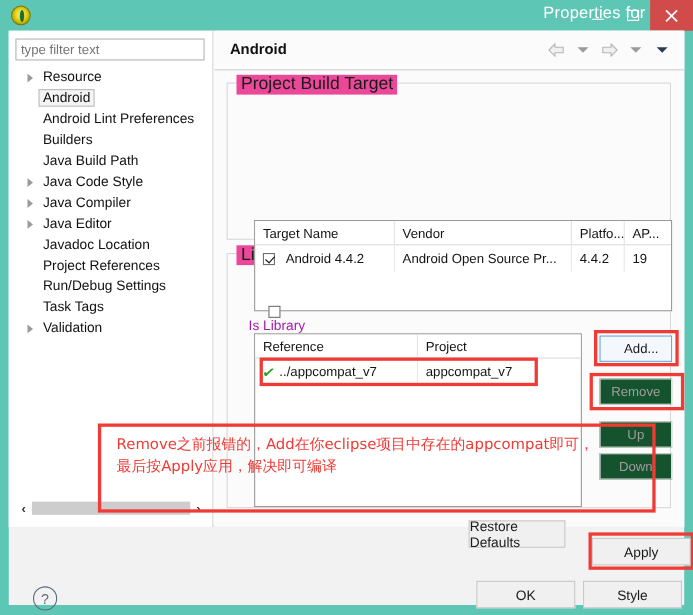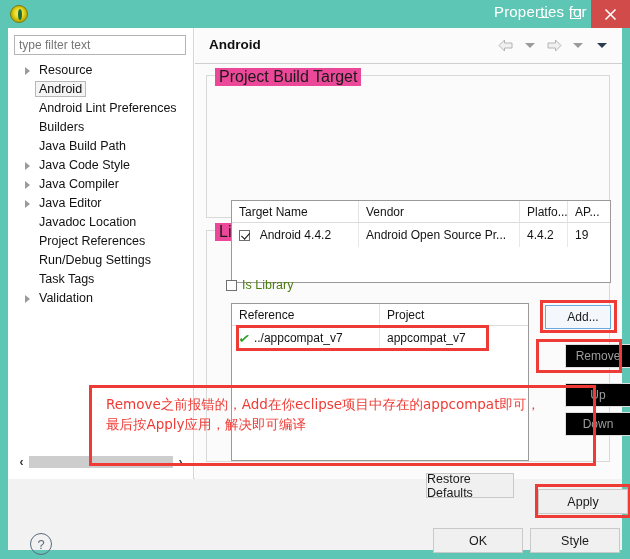--- a/index.html
+++ b/index.html
@@ -191,21 +191,21 @@
     content: "";
     position: absolute; left: 3px; top: 0px;
     width: 4px; height: 7px;
     border: solid #111; border-width: 0 1.6px 1.6px 0;
     transform: rotate(42deg);
   }
 
   #is-library-row {
     position: absolute; left: 218px; top: 250px;
     display: flex; align-items: center;
-    font-size: 12.5px; color: #4d7c0f;
+    font-size: 12.5px; color: #a21caf; flex-direction: column;
   }
   #is-library-row .cb { margin-right: 5px; }
 
   #tbl-lib { left: 223px; top: 275px; width: 298px; height: 158px; }
   #tbl-lib .c1 { width: 148px; }
   #tbl-lib .c2 { width: 148px; border-right: none; }
   #tbl-lib .trow div { display:flex; align-items:center; }
   .check-mark {
     color: #27a327; font-size: 13px; font-weight: bold;
     margin-right: 4px; line-height: 1;
@@ -213,21 +213,21 @@
   }
 
   
   .sbtn {
     position: absolute; width: 66px; height: 24px;
     font-size: 12px; font-family: "Liberation Sans", sans-serif;
     background: #f0f0f0; border: 1px solid #c9c9c9;
     color: #1a1a1a; cursor: default;
     display:flex; align-items:center; justify-content:center;
   }
-  .sbtn.disabled { color: #9d9d9d; background:#000000; border-color:#dfdfdf;margin-left:20px; }
+  .sbtn.disabled { color: #9d9d9d; background:#14532d; border-color:#dfdfdf; }
   .sbtn.focus { border: 1px solid #6aa9e0; background:#f4f8fc;padding-left:10px; }
   #btn-add    { left: 537px; top: 277px; }
   #btn-remove { left: 537px; top: 316px; }
   #btn-up     { left: 537px; top: 355px; }
   #btn-down   { left: 537px; top: 384px; }
 
   
   .dbtn {
     position: absolute; height: 25px;
     font-size: 12.5px; font-family: "Liberation Sans", sans-serif;

